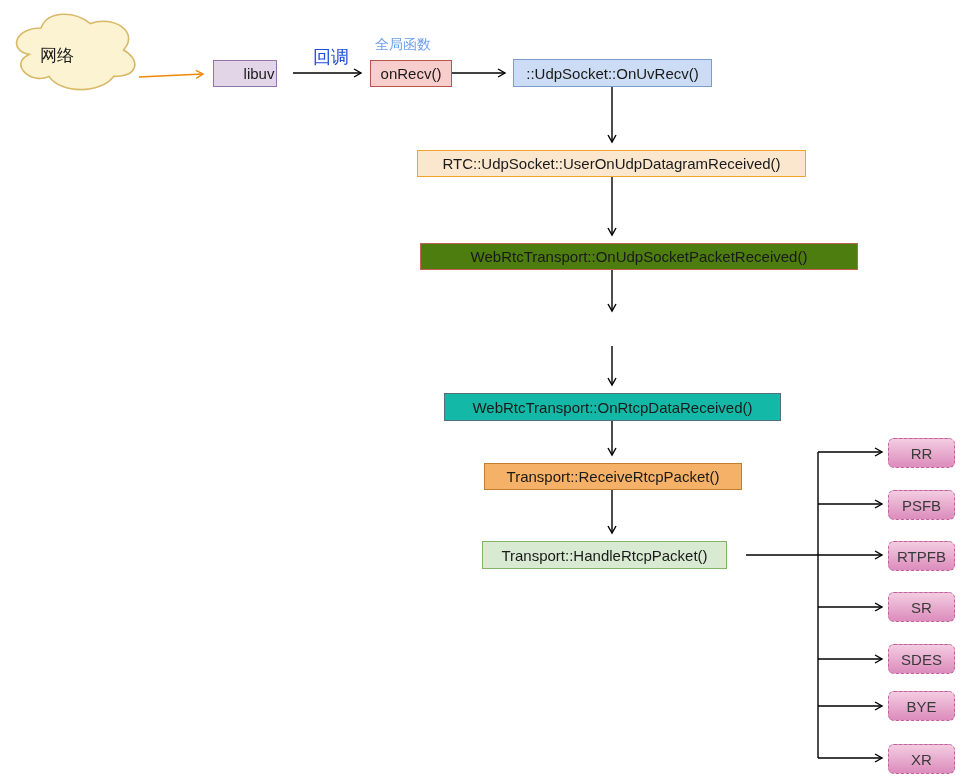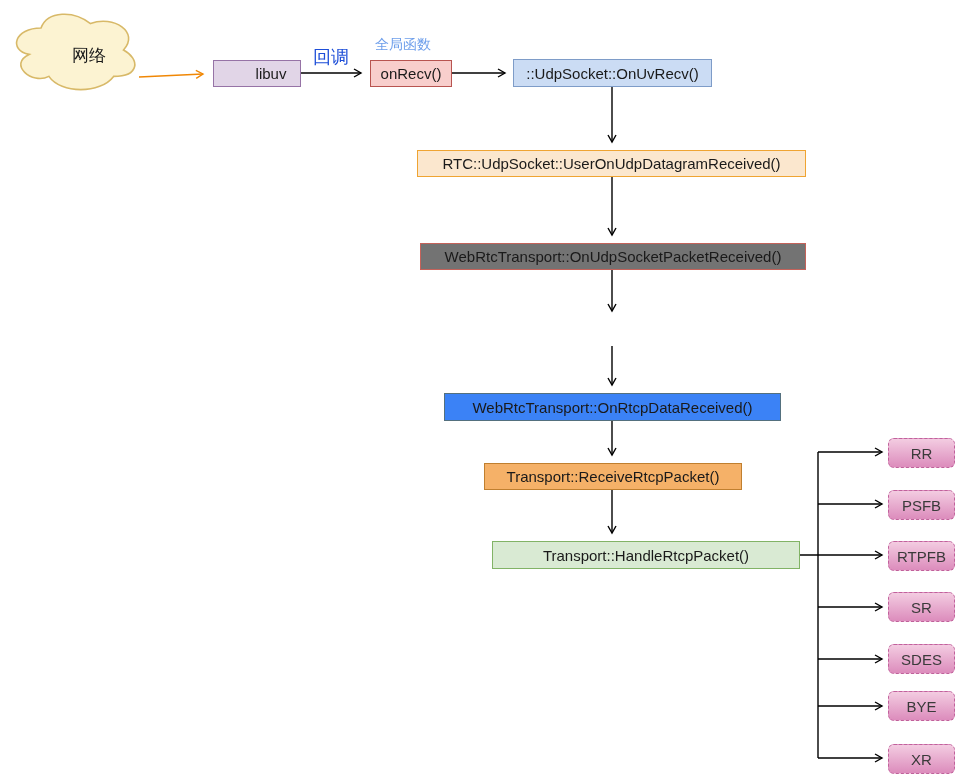--- a/index.html
+++ b/index.html
@@ -10,43 +10,43 @@
     font-family:"Liberation Sans","DejaVu Sans",sans-serif;
     overflow:hidden;
   }
   #edges{position:absolute;left:0;top:0;width:966px;height:784px;z-index:0;}
   .node{
     position:absolute;z-index:2;
     display:flex;align-items:center;justify-content:center;
     font-size:15px;color:#1a1a1a;white-space:nowrap;
     box-sizing:border-box;border:1px solid #000;
   }
-  .n-libuv       {left:213px;top:60px;width:88px;height:27px;background:#e1d5e7;border-color:#9673a6;padding-left:28px;}
+  .n-libuv       {left:213px;top:60px;width:64px;height:27px;background:#e1d5e7;border-color:#9673a6;padding-left:28px;}
   .n-onrecv      {left:370px;top:60px;width:82px;height:27px;background:#f8cecc;border-color:#b85450;}
   .n-onuvrecv    {left:513px;top:59px;width:199px;height:28px;background:#cbdcf4;border-color:#7e9cc8;}
   .n-userdgram   {left:417px;top:150px;width:389px;height:27px;background:#fbe7ce;border-color:#efa432;text-align:center;}
-  .n-onudppkt    {left:420px;top:243px;width:386px;height:27px;background:#737373;border-color:#c4625a;}
+  .n-onudppkt    {left:420px;top:243px;width:438px;height:27px;background:#4d7c0f;border-color:#c4625a;}
   .n-onpkt       {left:457px;top:319px;width:312px;height:27px;background:#a9dcf2;border-color:#2b7fa8;}
-  .n-onrtcpdata  {left:444px;top:393px;width:337px;height:28px;background:#3b82f6;border-color:#54707e;}
+  .n-onrtcpdata  {left:444px;top:393px;width:337px;height:28px;background:#14b8a6;border-color:#54707e;}
   .n-recvrtcp    {left:484px;top:463px;width:258px;height:27px;background:#f5b168;border-color:#c07f2f;}
-  .n-handlertcp  {left:492px;top:541px;width:308px;height:28px;background:#d9ead3;border-color:#82b366;}
+  .n-handlertcp  {left:482px;top:541px;width:245px;height:28px;background:#d9ead3;border-color:#82b366;}
   .rtcp{
     position:absolute;z-index:2;left:888px;width:67px;height:30px;
     display:flex;align-items:center;justify-content:center;
     font-size:15px;color:#3a3a3a;
     background:linear-gradient(to bottom,#f3cce1 0%,#dc8cbc 100%);
     border:1.5px dashed #c0619b;border-radius:6px;
     box-sizing:border-box;
   }
   .r0{top:438px;} .r1{top:490px;} .r2{top:541px;} .r3{top:592px;}
   .r4{top:644px;} .r5{top:691px;} .r6{top:744px;}
   .edge-label{position:absolute;z-index:3;white-space:nowrap;}
   .lbl-callback{left:313px;top:45px;font-size:18px;color:#1d4ed8;}
   .lbl-global  {left:375px;top:36px;font-size:14px;color:#6d9eeb;}
-  .cloud-label {left:40px;top:44px;width:66px;text-align:right;font-size:17px;color:#1a1a1a;position:absolute;z-index:2;}
+  .cloud-label {left:40px;top:44px;width:66px;text-align:left;font-size:17px;color:#1a1a1a;position:absolute;z-index:2;}
 </style>
 </head>
 <body>
 
 <div id="canvas">
 
   <svg id="edges" viewBox="0 0 966 784" xmlns="http://www.w3.org/2000/svg">
     <defs>
       <marker id="ab" markerWidth="12" markerHeight="12" refX="8" refY="5" orient="auto" markerUnits="userSpaceOnUse">
         <path d="M1,1 L8,5 L1,9" fill="none" stroke="#000000" stroke-width="1.4"></path>

